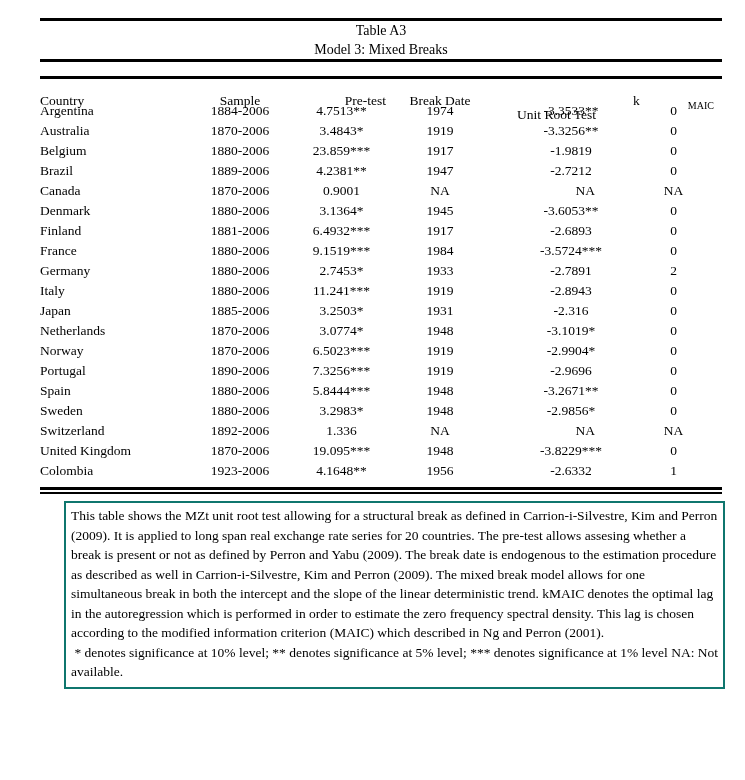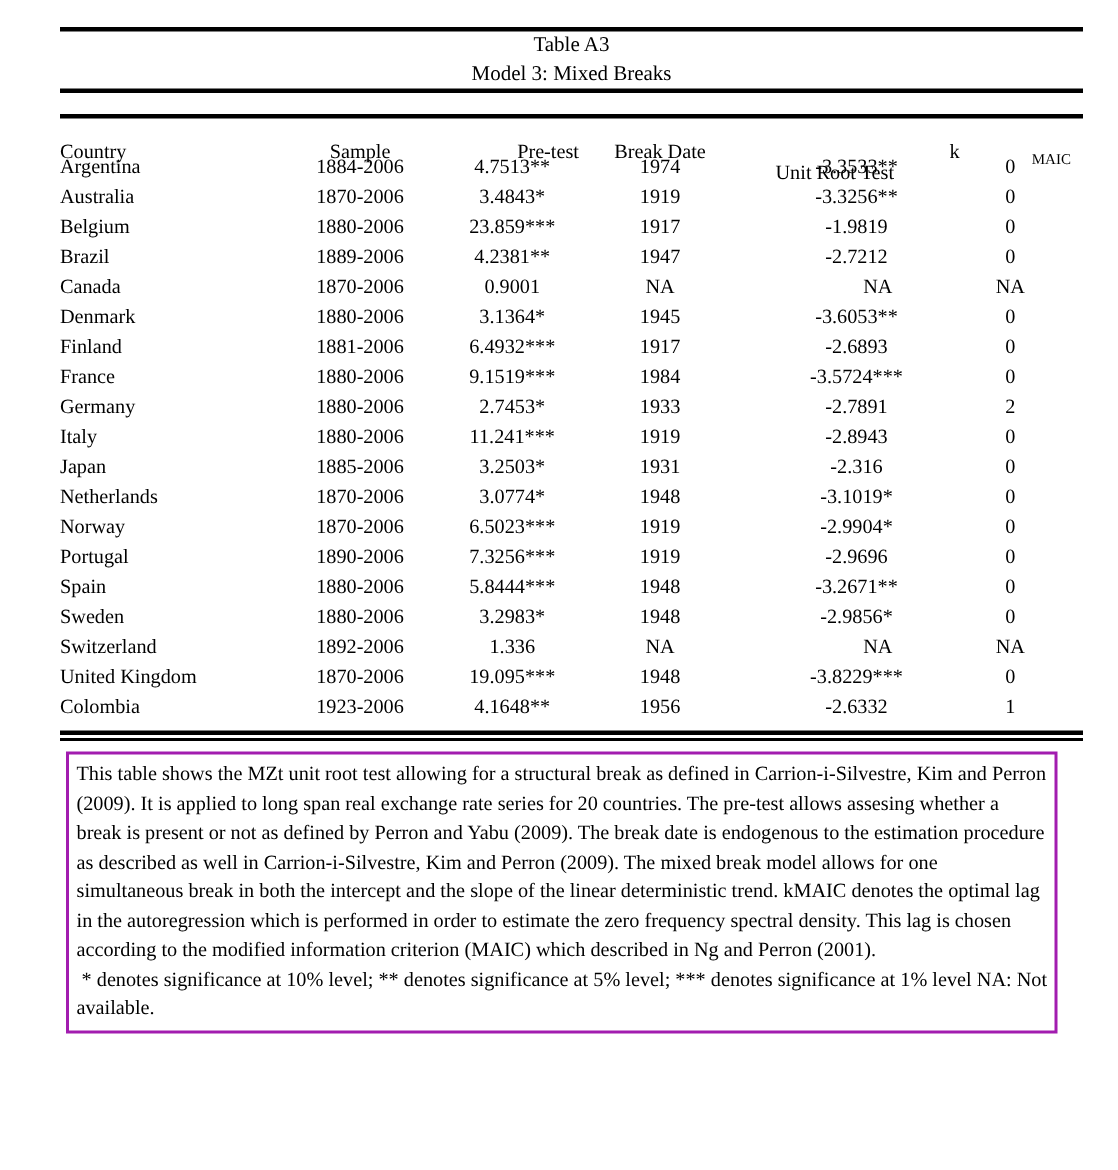--- a/index.html
+++ b/index.html
@@ -64,23 +64,23 @@
   }
   .spacer-sm { height: 6px; }
   .double-rule {
     height: 7px;
     border-top: 3px solid #000;
     border-bottom: 2px solid #000;
     box-sizing: border-box;
   }
   .spacer-note { height: 7px; }
   .note-box {
-    margin-left: 4px;
+    margin-left: 24px;
     width: 648px;
-    border: 2px solid #a21caf;
+    border: 2px solid #0f766e;
     padding: 3px 4px 5px 5px;
     font-size: 13.5px;
     line-height: 19.5px;
   }
   .note-box p {
     margin: 0;
     white-space: pre-wrap;
   }
 </style>
 </head>

